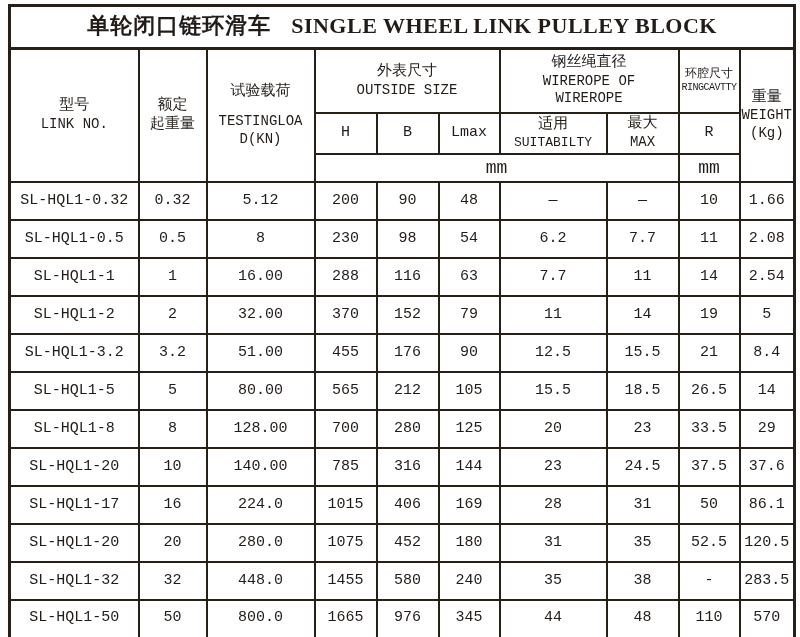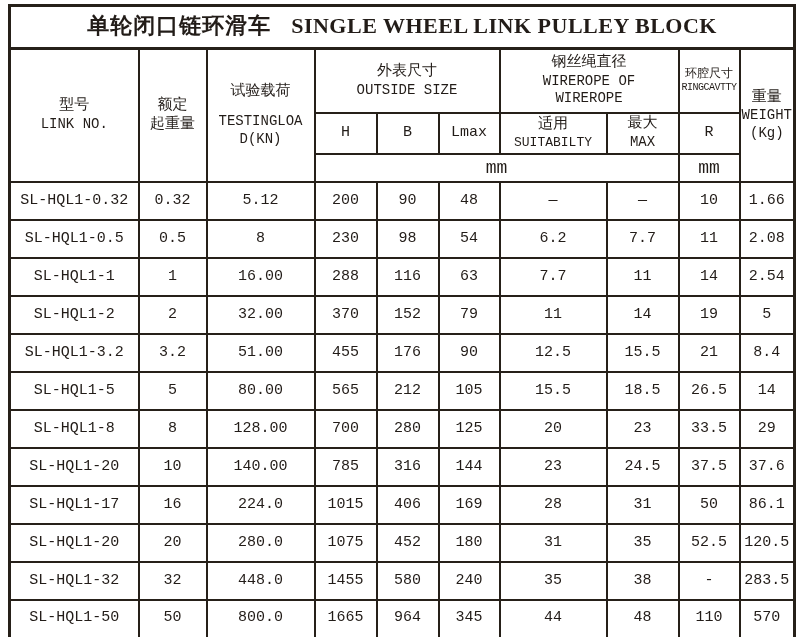--- a/index.html
+++ b/index.html
@@ -273,21 +273,21 @@
           <td>35</td>
           <td>38</td>
           <td>-</td>
           <td>283.5</td>
         </tr>
         <tr>
           <td>SL-HQL1-50</td>
           <td>50</td>
           <td>800.0</td>
           <td>1665</td>
-          <td>964</td>
+          <td>976</td>
           <td>345</td>
           <td>44</td>
           <td>48</td>
           <td>110</td>
           <td>570</td>
         </tr>
       </tbody>
   </table>
 </div>
 

